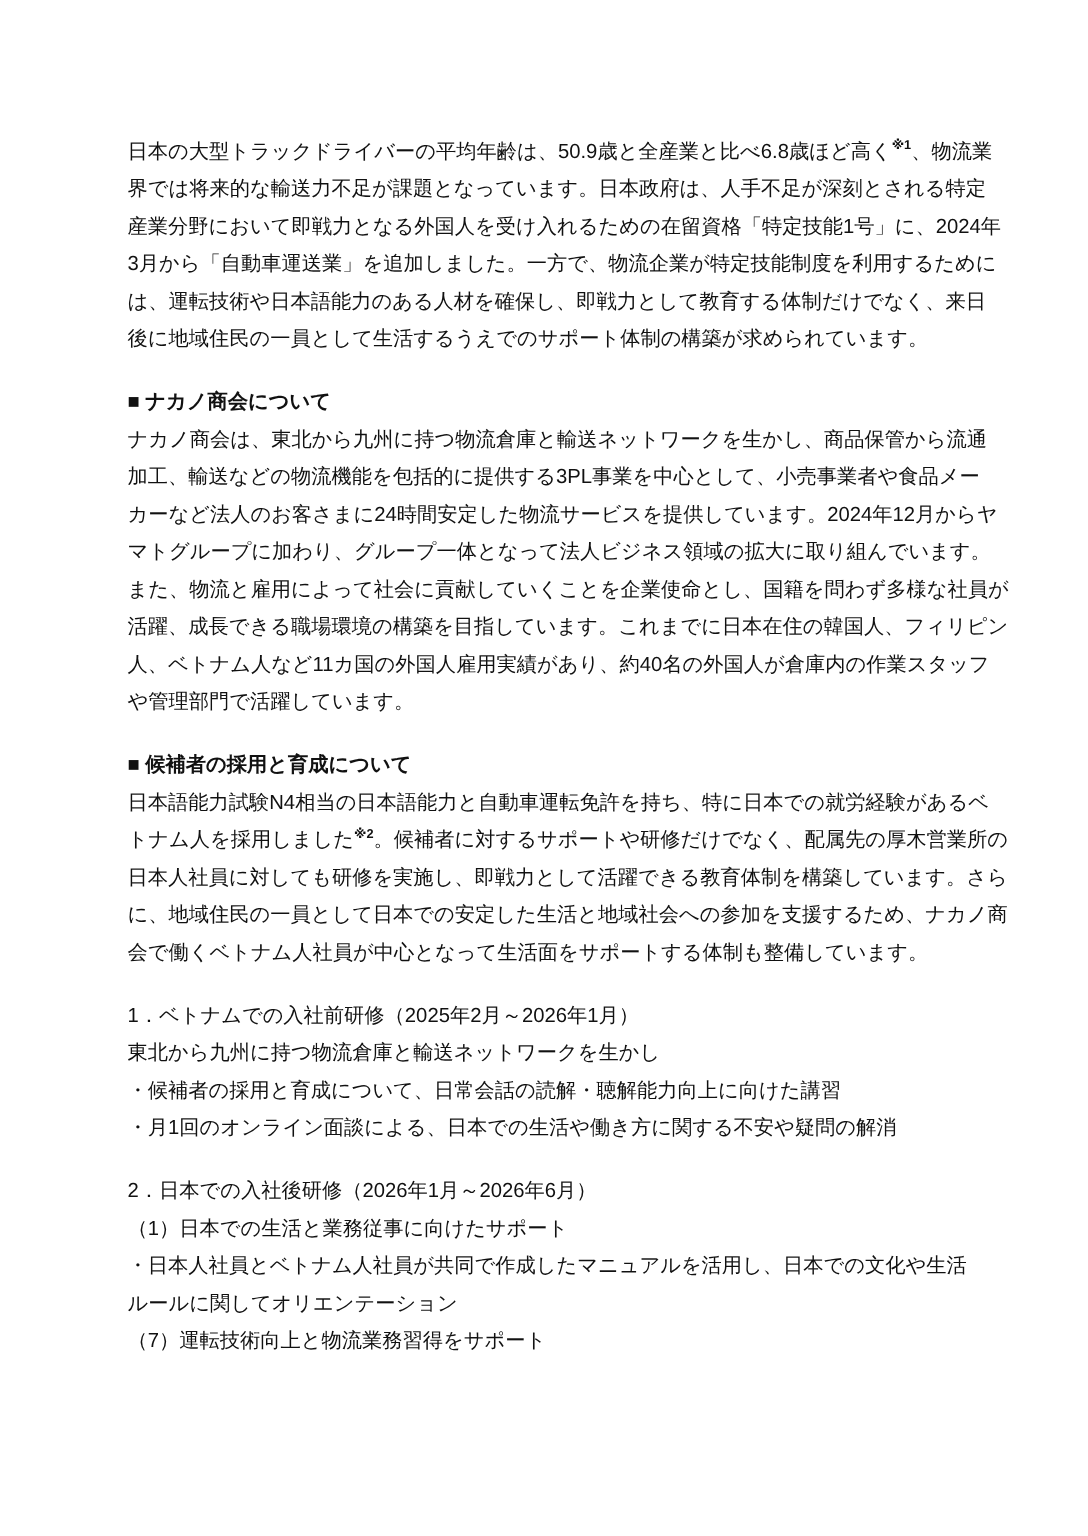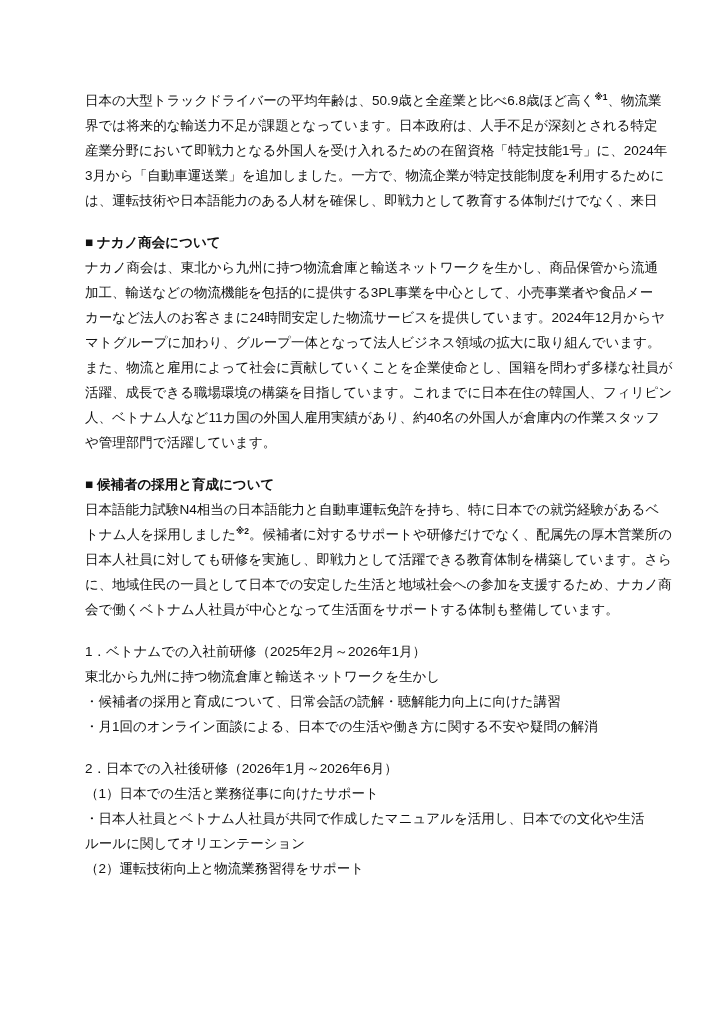--- a/index.html
+++ b/index.html
@@ -46,20 +46,21 @@
 <body>
 
 <div class="page">
 
   <div class="block">
     <div class="line"><span>日本の大型トラックドライバーの平均年齢は、50.9歳と全産業と比べ6.8歳ほど高く</span><sup class="fnref">※1</sup><span>、物流業</span></div>
     <div class="line">界では将来的な輸送力不足が課題となっています。日本政府は、人手不足が深刻とされる特定</div>
     <div class="line">産業分野において即戦力となる外国人を受け入れるための在留資格「特定技能1号」に、2024年</div>
     <div class="line">3月から「自動車運送業」を追加しました。一方で、物流企業が特定技能制度を利用するために</div>
     <div class="line">は、運転技術や日本語能力のある人材を確保し、即戦力として教育する体制だけでなく、来日</div>
+    <div class="line">後に地域住民の一員として生活するうえでのサポート体制の構築が求められています。</div>
   </div>
 
   <div class="block">
     <div class="heading">■ ナカノ商会について</div>
     <div class="line">ナカノ商会は、東北から九州に持つ物流倉庫と輸送ネットワークを生かし、商品保管から流通</div>
     <div class="line">加工、輸送などの物流機能を包括的に提供する3PL事業を中心として、小売事業者や食品メー</div>
     <div class="line">カーなど法人のお客さまに24時間安定した物流サービスを提供しています。2024年12月からヤ</div>
     <div class="line">マトグループに加わり、グループ一体となって法人ビジネス領域の拡大に取り組んでいます。</div>
     <div class="line">また、物流と雇用によって社会に貢献していくことを企業使命とし、国籍を問わず多様な社員が</div>
     <div class="line">活躍、成長できる職場環境の構築を目指しています。これまでに日本在住の韓国人、フィリピン</div>
@@ -81,16 +82,16 @@
     <div class="line">東北から九州に持つ物流倉庫と輸送ネットワークを生かし</div>
     <div class="line">・候補者の採用と育成について、日常会話の読解・聴解能力向上に向けた講習</div>
     <div class="line">・月1回のオンライン面談による、日本での生活や働き方に関する不安や疑問の解消</div>
   </div>
 
   <div class="block">
     <div class="line">2．日本での入社後研修（2026年1月～2026年6月）</div>
     <div class="line">（1）日本での生活と業務従事に向けたサポート</div>
     <div class="line">・日本人社員とベトナム人社員が共同で作成したマニュアルを活用し、日本での文化や生活</div>
     <div class="line">ルールに関してオリエンテーション</div>
-    <div class="line">（2）運転技術向上と物流業務習得をサポート</div>
+    <div class="line">（7）運転技術向上と物流業務習得をサポート</div>
   </div>
 
 </div>
 
 </body></html>

